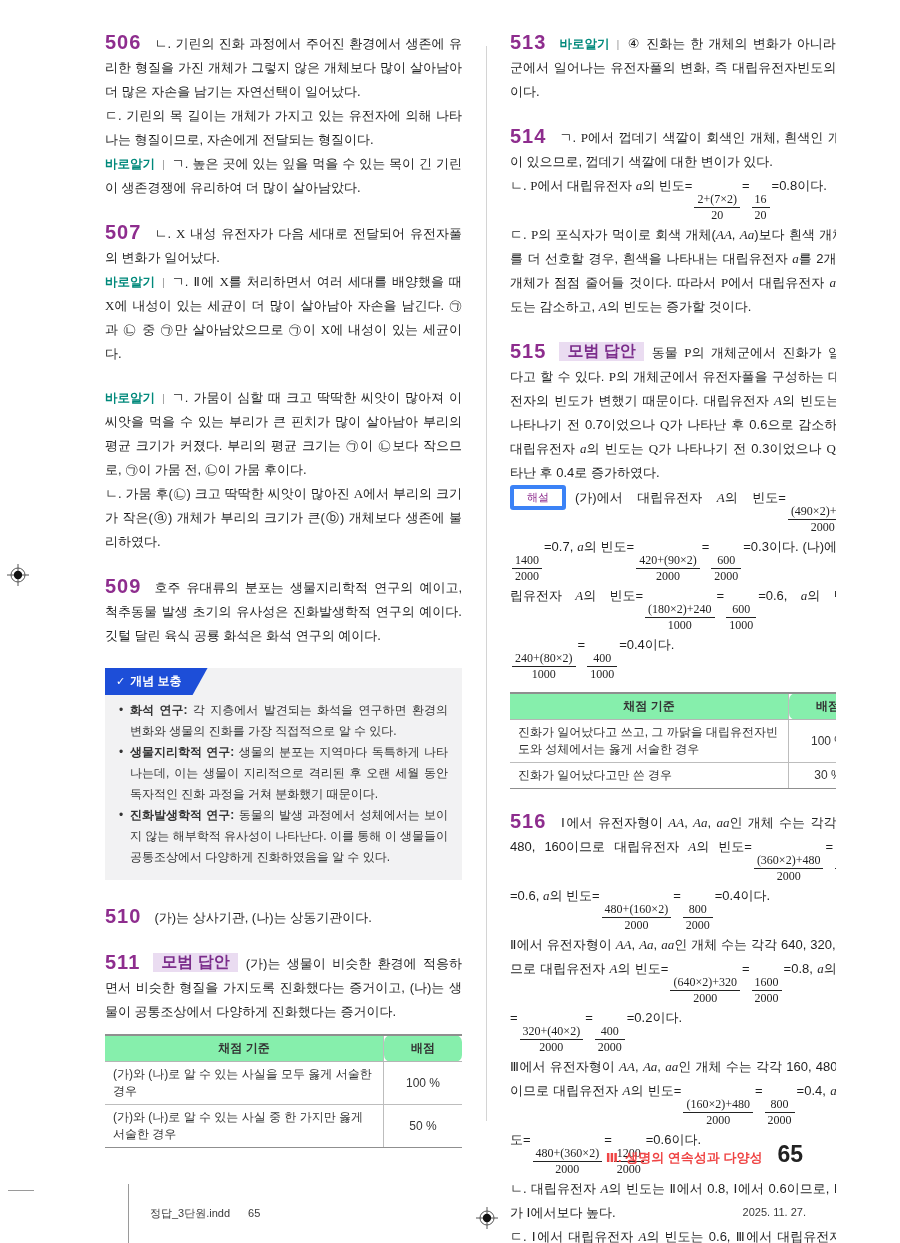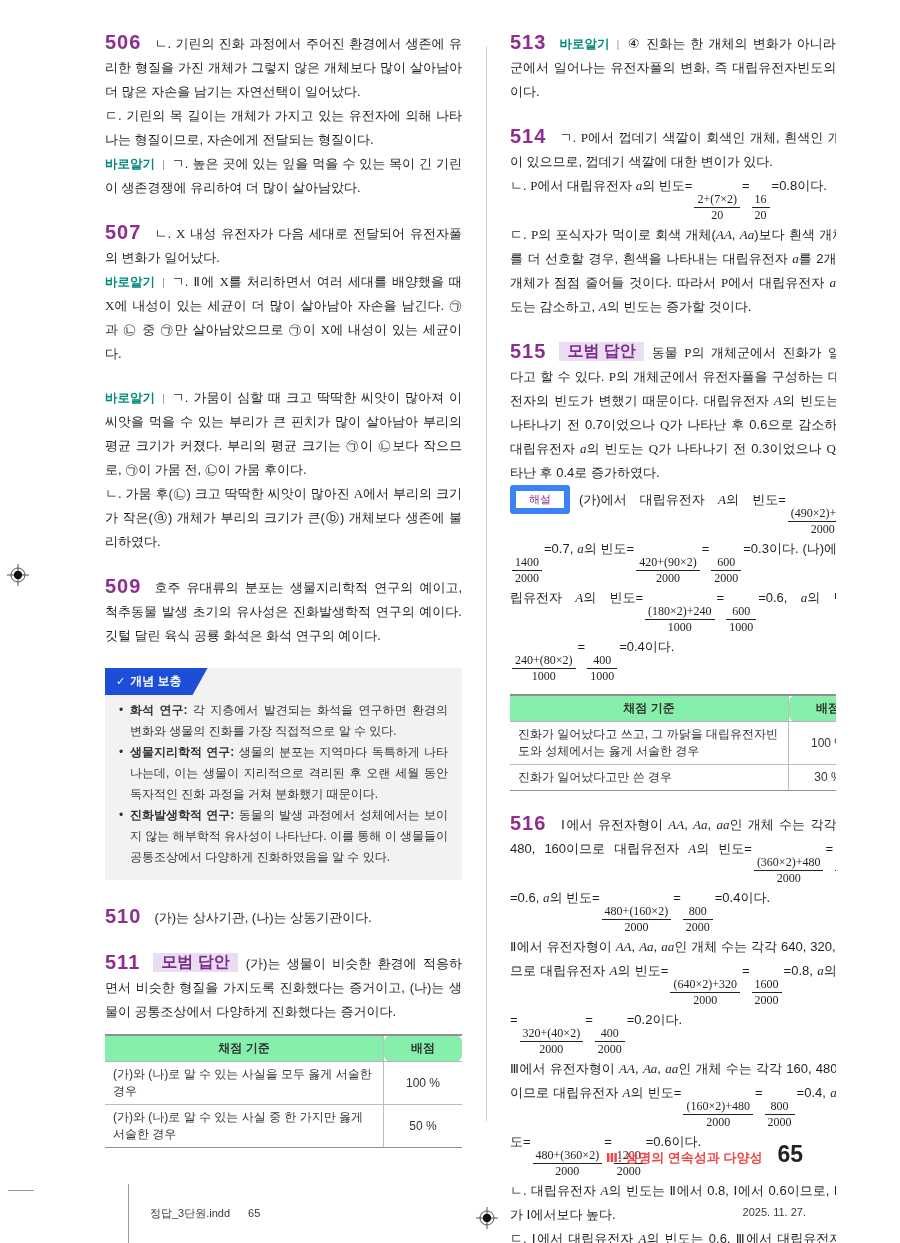--- a/index.html
+++ b/index.html
@@ -8,21 +8,21 @@
   .content{position:absolute;left:105px;top:30px;width:762px;display:flex;align-items:flex-start;}
   .col{width:357px;font-size:13px;line-height:24px;text-align:justify;}
   .col-divider{width:1px;background:#d4d4d4;height:1075px;margin:16px 23px 0 24px;flex:none;}
 
   .item{margin:0 0 20px 0;}
   .para{margin:0;}
   .qnum{display:inline-block;font-size:20px;font-weight:bold;color:#8e2d8e;
         margin-right:13px;letter-spacing:1px;vertical-align:-1px;}
   .badge-model{display:inline-block;background:#eadcf1;color:#7b2d8b;font-size:16px;font-weight:bold;
         padding:1px 8px 2px;border-radius:0;margin-right:8px;vertical-align:1px;line-height:16px;}
-  .badge-haeseol{display:inline-block;border:6px solid #3b82f6;color:#8e2d8e;background:#fff;
+  .badge-haeseol{display:inline-block;border:4px solid #3b82f6;color:#8e2d8e;background:#fff;
         font-size:11px;padding:0 13px 1px;border-radius:3px;margin-right:9px;vertical-align:1px;line-height:16px;}
   .baro{color:#00897b;font-weight:bold;font-size:12.5px;}
   .pipe{color:#9a9a9a;margin:0 7px;font-size:11px;}
 
   .mv{font-family:"Liberation Serif","DejaVu Serif",serif;font-style:italic;}
   .mr{font-family:"Liberation Serif","DejaVu Serif",serif;}
   .frac{display:inline-flex;flex-direction:column;vertical-align:-13px;text-align:center;
         font-family:"Liberation Serif","DejaVu Serif",serif;font-size:12px;line-height:15px;margin:0 2px;}
   .frac .num{border-bottom:1px solid #222;padding:0 3px;}
   .frac .den{padding:0 3px;}

